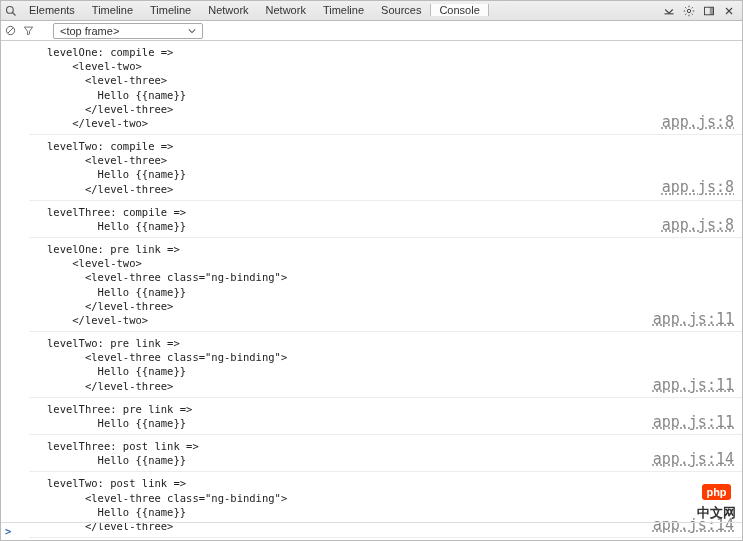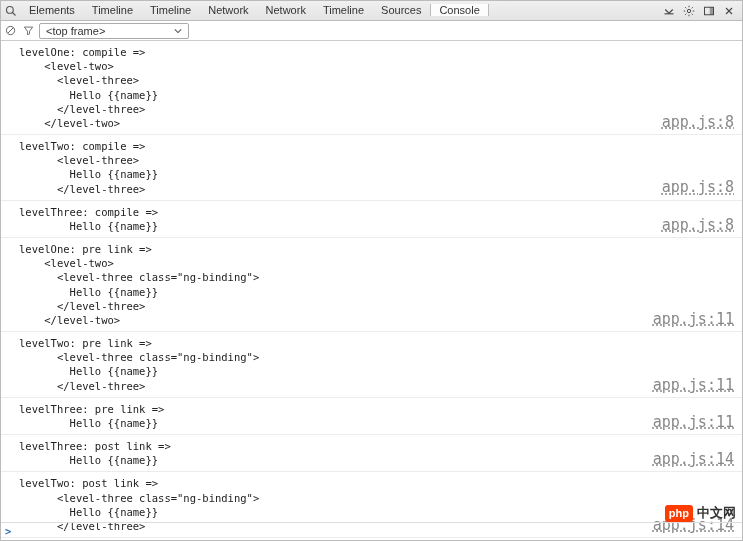--- a/index.html
+++ b/index.html
@@ -12,32 +12,32 @@
   .tab { padding: 0 8px; line-height: 19px; cursor: default; color: #333; border-right: 1px solid transparent; margin-top: 12px; }
   .tab.active { background: #fcfcfc; border-left: 1px solid #bbb; border-right: 1px solid #bbb; }
   .tab-spacer { flex: 1; }
   .right-icons { display: flex; align-items: center; gap: 6px; padding-right: 6px; color: #444; }
   .right-icons .ico { width: 14px; height: 14px; display: inline-flex; align-items: center; justify-content: center; }
   .right-icons svg { width: 12px; height: 12px; }
   
   .filterbar { display: flex; align-items: center; height: 20px; border-bottom: 1px solid #ccc; background: #fff; font-size: 11px; }
   .fb-ico { width: 18px; display: flex; align-items: center; justify-content: center; color: #555; }
   .fb-ico svg { width: 11px; height: 11px; }
-  .frame-select { display: flex; align-items: center; gap: 6px; border: 1px solid #aaa; height: 16px; padding: 0 6px; border-radius: 2px; margin-left: 2px; font-size: 11px; color: #333; cursor: default; min-width: 150px; justify-content: space-between; }
+  .frame-select { display: flex; align-items: center; gap: 6px; border: 1px solid #aaa; height: 16px; padding: 0 6px; border-radius: 2px; margin-left: 16px; font-size: 11px; color: #333; cursor: default; min-width: 150px; justify-content: space-between; }
   .frame-select .caret svg { width: 8px; height: 8px; color: #555; }
   
   .console-body { flex: 1; overflow: hidden; font-family: Menlo, Monaco, Consolas, monospace; font-size: 10.5px; line-height: 1.35; position: relative; background: #fff; }
-  .scroll { position: absolute; inset: 0; overflow: hidden; }
+  .scroll { position: absolute; inset: 0; overflow: hidden; padding-left: 28px; }
   .group { border-bottom: 1px solid #ececec; padding: 4px 6px 4px 18px; position: relative; }
   .group .msg { white-space: pre; color: #222; }
   .group .src { position: absolute; right: 8px; bottom: 2px; color: #888; font-size: 15px; text-decoration: underline dotted; cursor: pointer; }
   .prompt-line { position: absolute; left: 0; right: 0; bottom: 0; height: 18px; border-top: 1px solid #ddd; display: flex; align-items: center; }
   .prompt-caret { color: #3b6fb6; font-weight: bold; padding-left: 4px; }
   
-  .watermark { position: absolute; right: 6px; bottom: 18px; display: flex; align-items: center; gap: 4px; font-family: "Helvetica Neue", Arial, sans-serif; font-size: 13px; color: #333; font-weight: bold; }
+  .watermark { position: absolute; right: 6px; bottom: 18px; display: flex; align-items: center; gap: 4px; font-family: "Helvetica Neue", Arial, sans-serif; font-size: 13px; color: #333; font-weight: bold; flex-direction: column; }
   .wm-badge { background: #ff3c00; color: #fff; padding: 1px 4px; border-radius: 3px; font-size: 11px; font-weight: bold; }
 </style>
 </head>
 <body>
 
 <div class="root">
 
   <div class="tabbar">
     <span class="search-glass">
       <svg viewBox="0 0 16 16">

